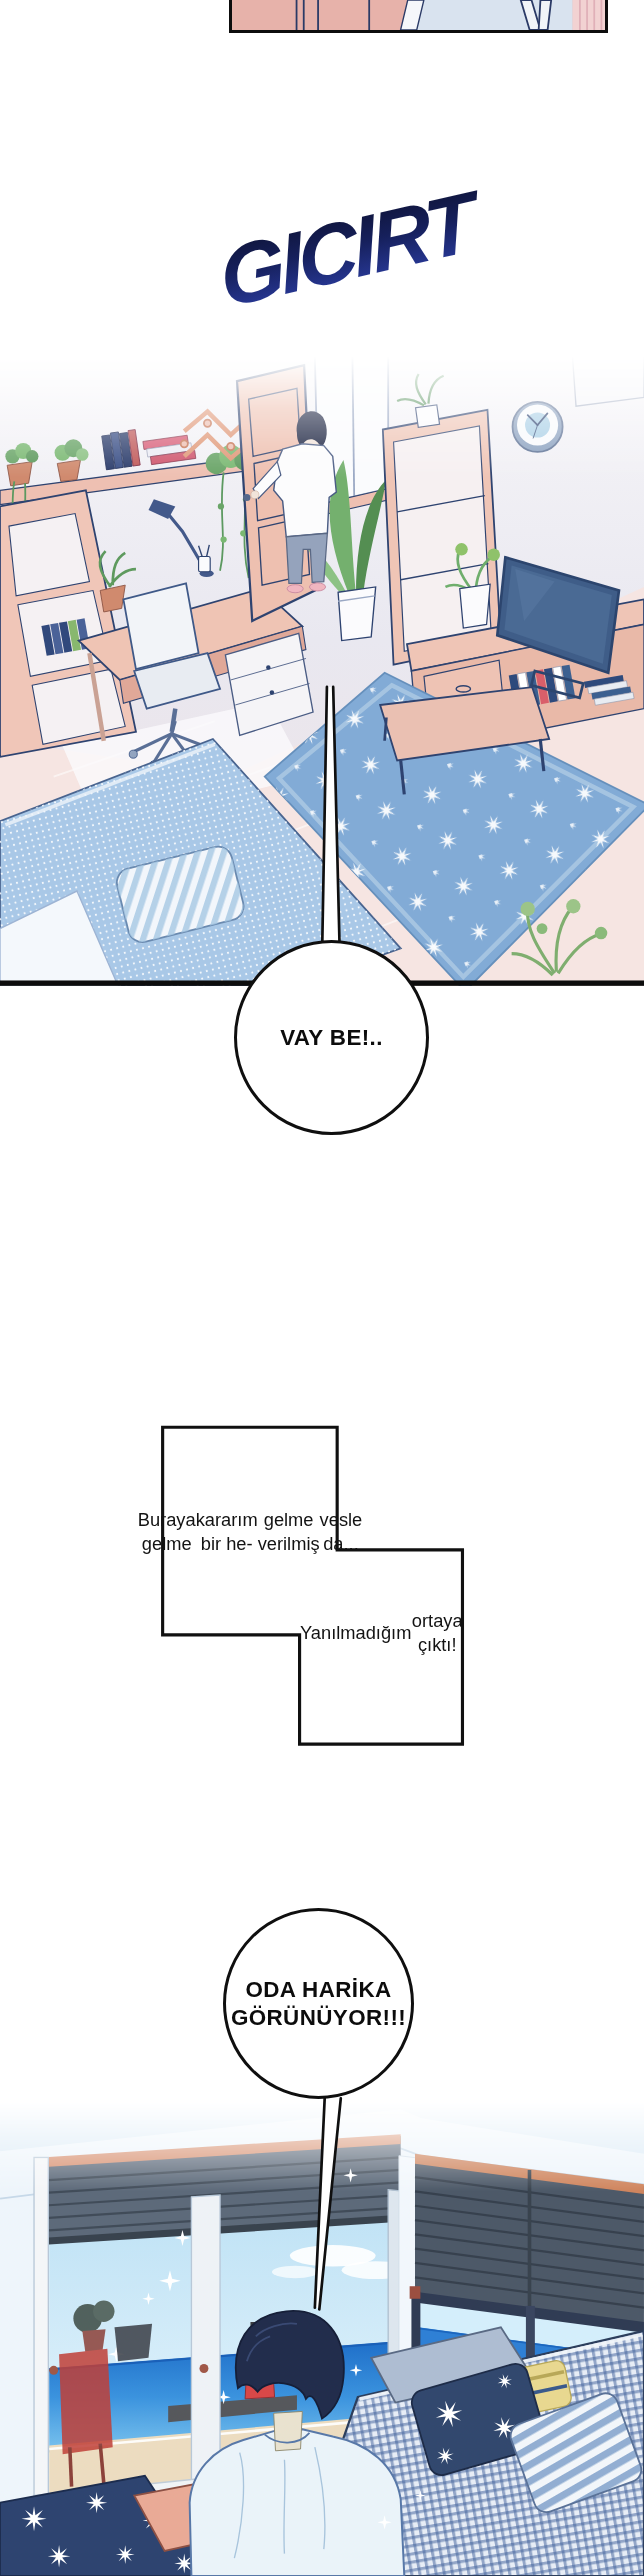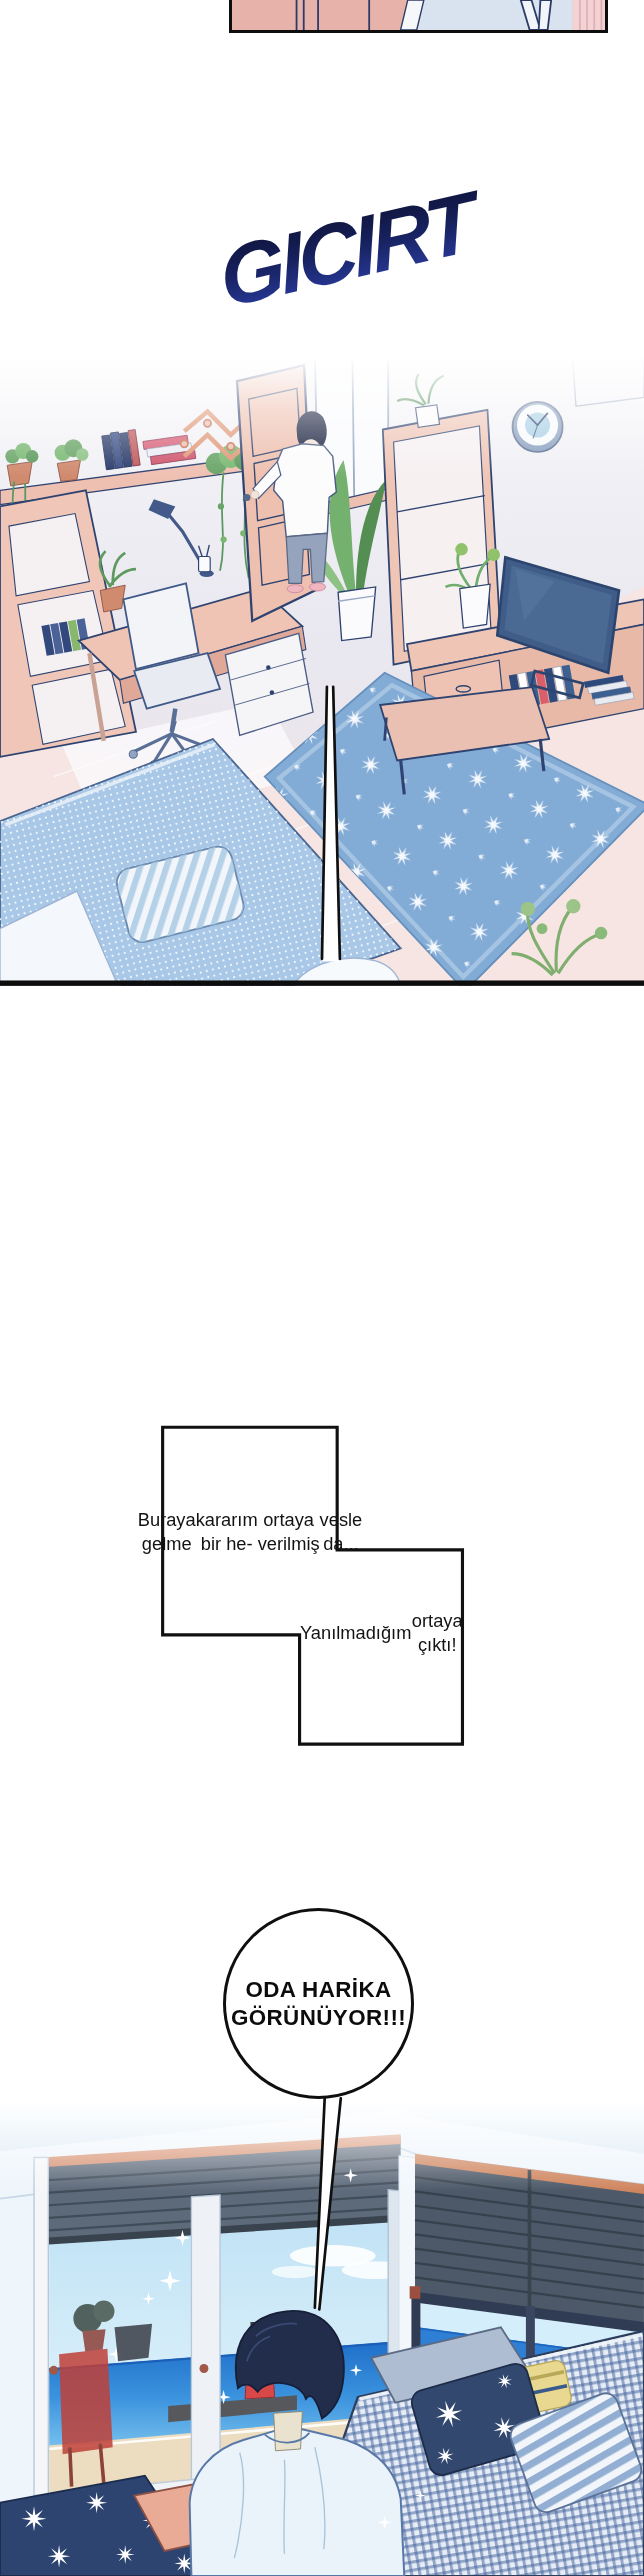--- a/index.html
+++ b/index.html
@@ -555,28 +555,31 @@
     </svg>
   </div>
 
   <svg class="tails" viewBox="0 0 720 2880">
     <polygon points="365.5,768 372.5,768 380,1075 360,1075" fill="#ffffff"></polygon>
     <path d="M365.5,768 L360,1072 M372.5,768 L380,1072" stroke="#0f0f0f" stroke-width="3" stroke-linecap="round" fill="none"></path>
     <polygon points="363,2344 381,2344 357,2582 352,2578" fill="#ffffff"></polygon>
     <path d="M363,2346 L352,2580 M381,2346 L357,2582" stroke="#0f0f0f" stroke-width="3" stroke-linecap="round" fill="none"></path>
   </svg>
 
+  <div class="bubble bubble-vay">
+    <div class="bubble-text">VAY BE!..</div>
+  </div>
 
   <svg class="caption-svg" width="358" height="376" viewBox="0 0 400 420">
     <path d="M32,36 H227 V173 H367 V390 H185 V268 H32 Z" fill="#ffffff" stroke="#101010" stroke-width="3.5"></path>
   </svg>
   <div class="caption-text caption-1">
     <div>Buraya gelme</div>
     <div>kararım bir he-</div>
-    <div>ortaya verilmiş</div>
+    <div>gelme verilmiş</div>
     <div>vesle da...</div>
   </div>
   <div class="caption-text caption-2">
     <div>Yanılmadığım</div>
     <div>ortaya çıktı!</div>
   </div>
 
   <div class="bubble bubble-oda">
     <div class="bubble-text">
       <div>ODA HARİKA</div>

